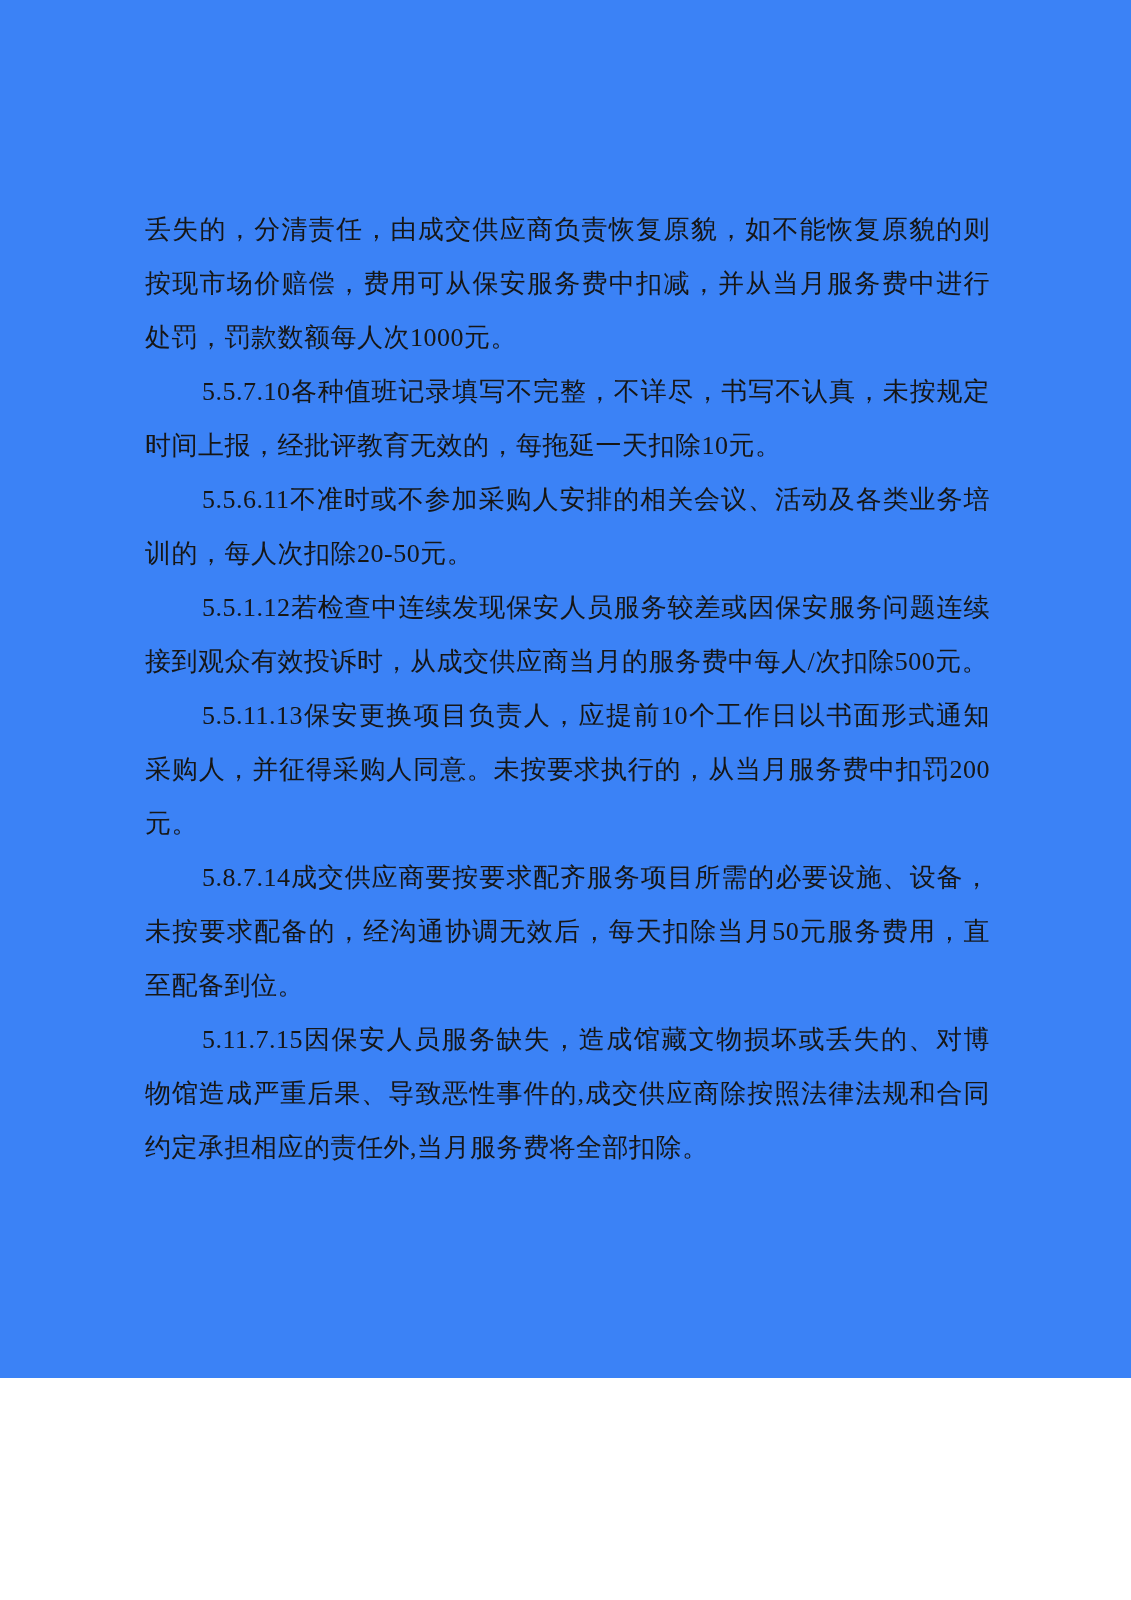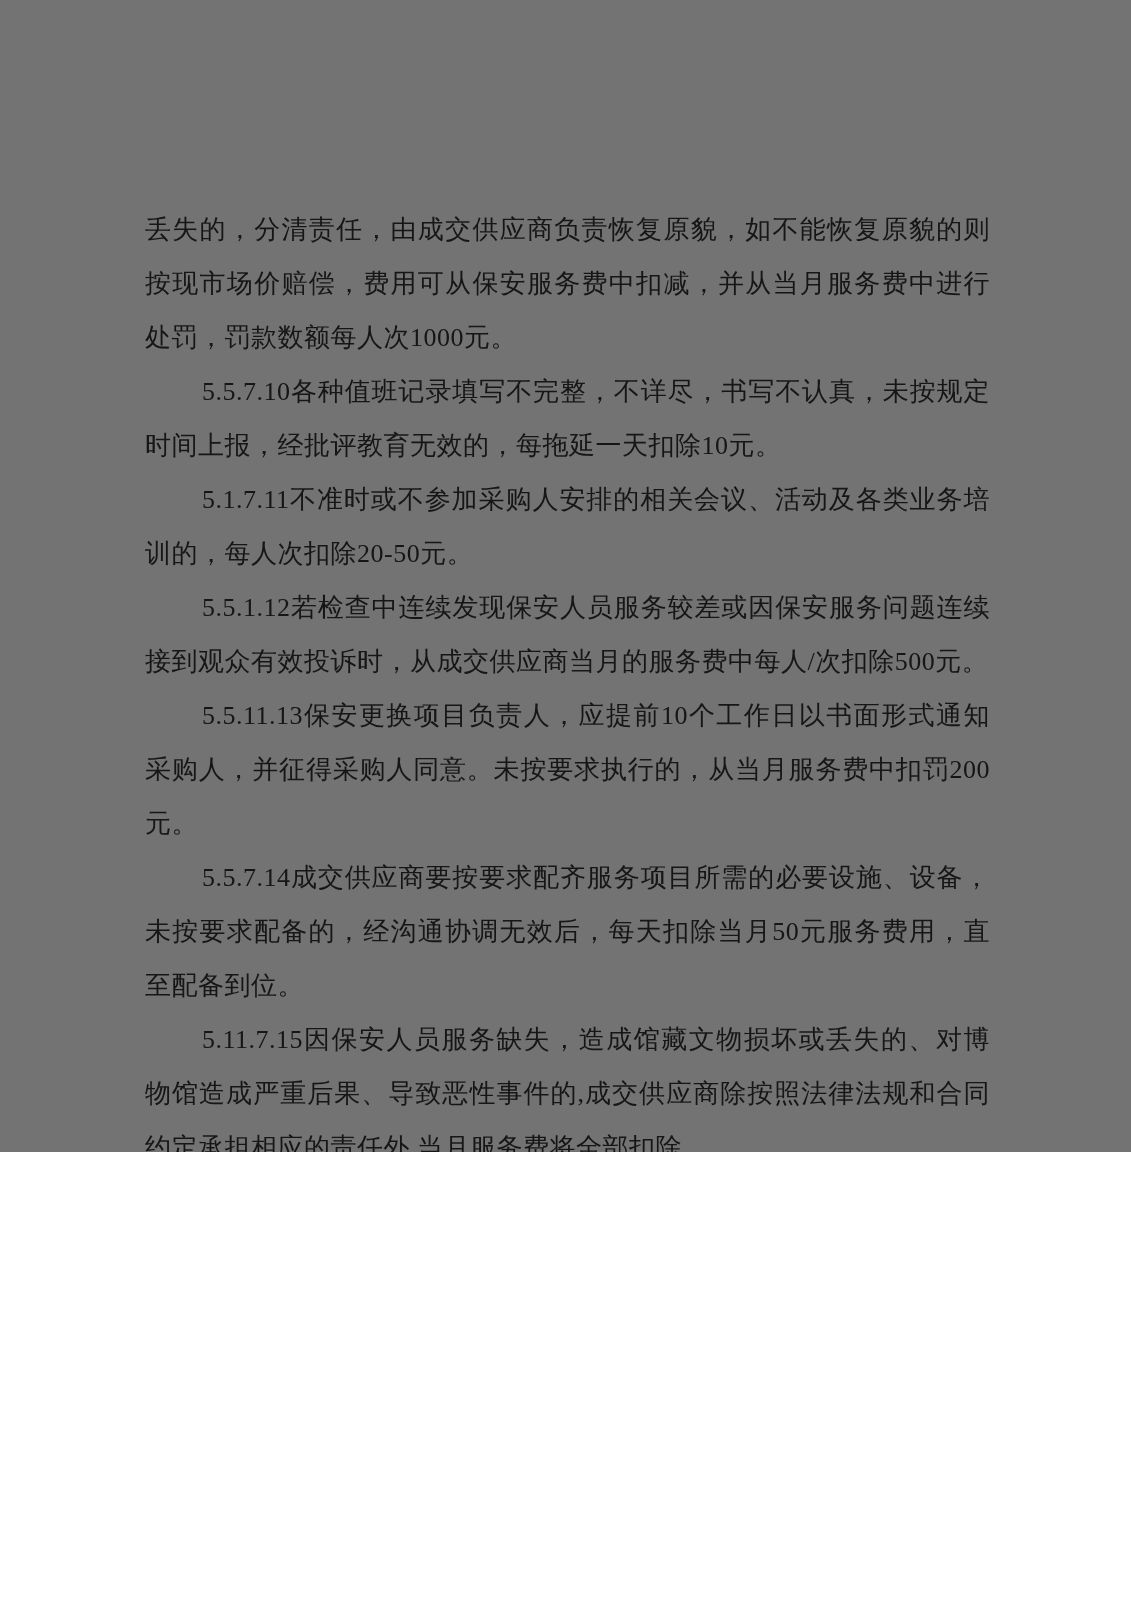--- a/index.html
+++ b/index.html
@@ -3,22 +3,22 @@
 <meta charset="utf-8">
 <style>
   html, body {
     margin: 0;
     padding: 0;
     background: #ffffff;
   }
   .page {
     position: relative;
     width: 1131px;
-    height: 1152px;
-    background: #737373;
+    height: 1378px;
+    background: #3b82f6;
     overflow: hidden;
     font-family: "Liberation Serif", serif;
     color: #161616;
   }
   .content {
     position: absolute;
     left: 145px;
     top: 203px;
     width: 845px;
   }
@@ -44,20 +44,20 @@
     color: #161616;
   }
 </style>
 </head>
 <body>
 
 <div class="page">
   <div class="content">
     <p class="para">丢失的，分清责任，由成交供应商负责恢复原貌，如不能恢复原貌的则按现市场价赔偿，费用可从保安服务费中扣减，并从当月服务费中进行处罚，罚款数额每人次1000元。</p>
     <p class="para indent">5.5.7.10各种值班记录填写不完整，不详尽，书写不认真，未按规定时间上报，经批评教育无效的，每拖延一天扣除10元。</p>
-    <p class="para indent">5.1.7.11不准时或不参加采购人安排的相关会议、活动及各类业务培训的，每人次扣除20-50元。</p>
+    <p class="para indent">5.5.6.11不准时或不参加采购人安排的相关会议、活动及各类业务培训的，每人次扣除20-50元。</p>
     <p class="para indent">5.5.1.12若检查中连续发现保安人员服务较差或因保安服务问题连续接到观众有效投诉时，从成交供应商当月的服务费中每人/次扣除500元。</p>
     <p class="para indent">5.5.11.13保安更换项目负责人，应提前10个工作日以书面形式通知采购人，并征得采购人同意。未按要求执行的，从当月服务费中扣罚200元。</p>
-    <p class="para indent">5.5.7.14成交供应商要按要求配齐服务项目所需的必要设施、设备，未按要求配备的，经沟通协调无效后，每天扣除当月50元服务费用，直至配备到位。</p>
+    <p class="para indent">5.8.7.14成交供应商要按要求配齐服务项目所需的必要设施、设备，未按要求配备的，经沟通协调无效后，每天扣除当月50元服务费用，直至配备到位。</p>
     <p class="para indent">5.11.7.15因保安人员服务缺失，造成馆藏文物损坏或丢失的、对博物馆造成严重后果、导致恶性事件的,成交供应商除按照法律法规和合同约定承担相应的责任外,当月服务费将全部扣除。</p>
   </div>
   <div class="footer">- 10 -</div>
 </div>
 
 </body></html>

